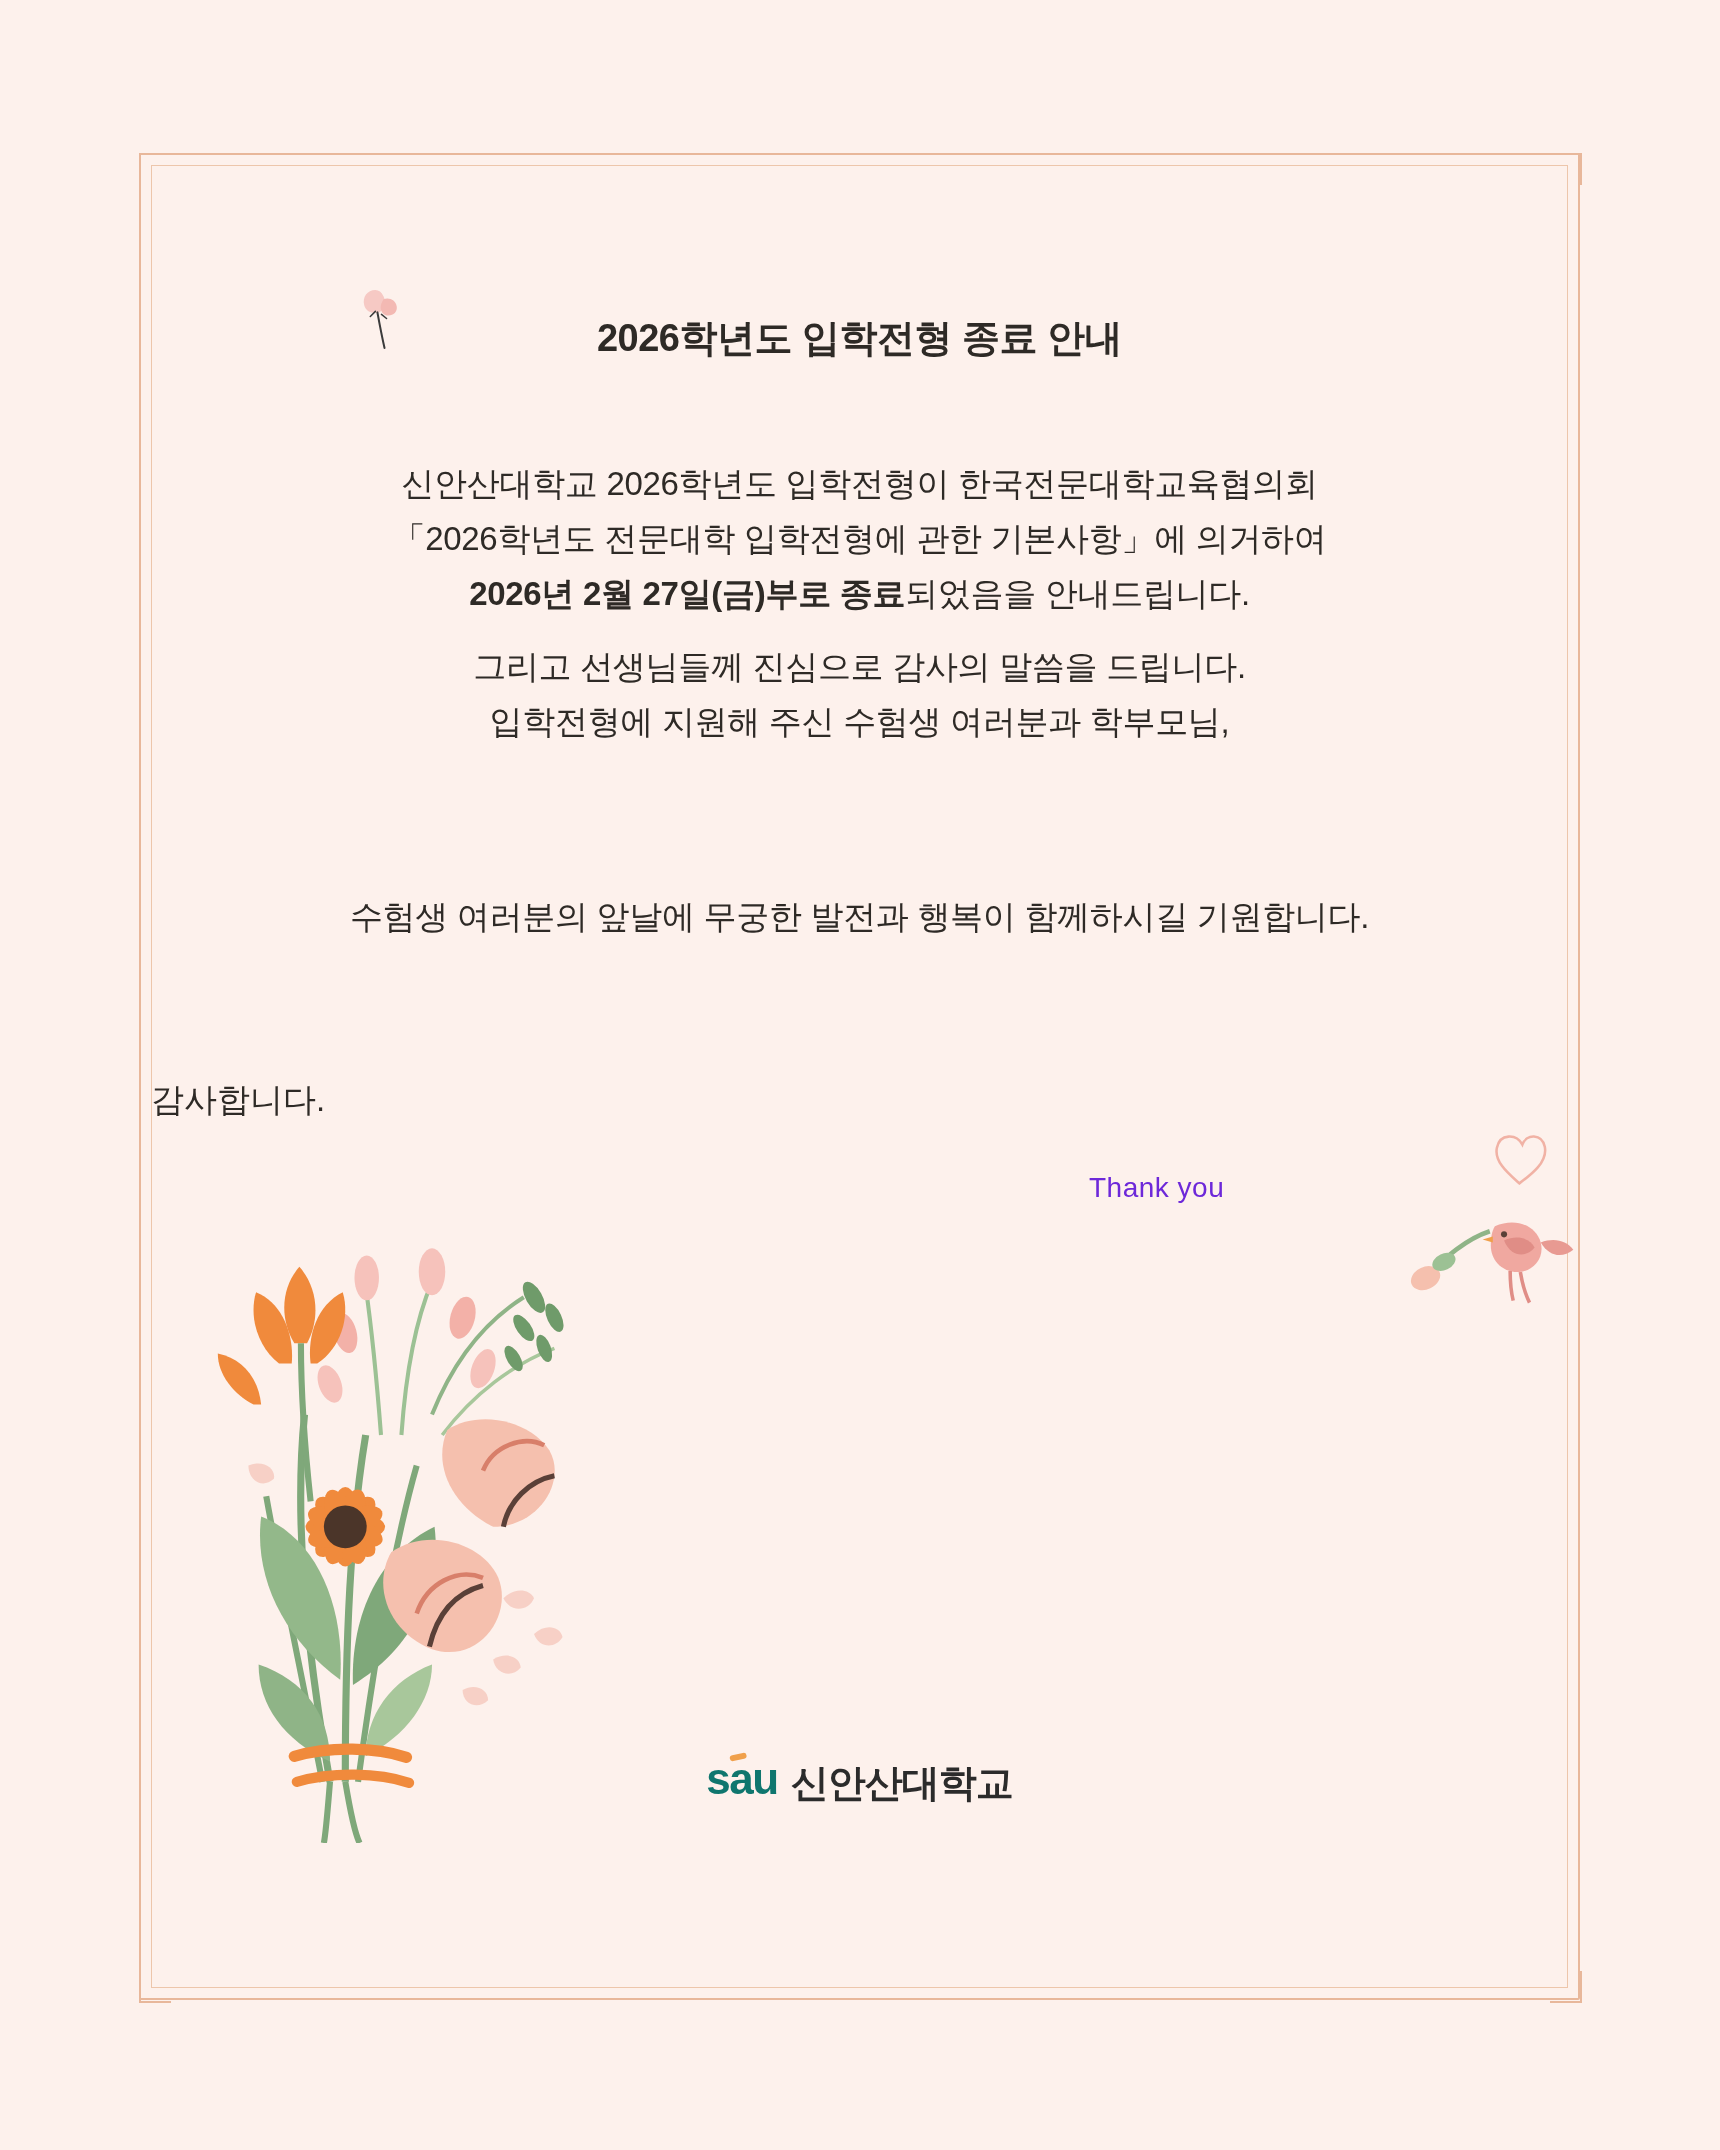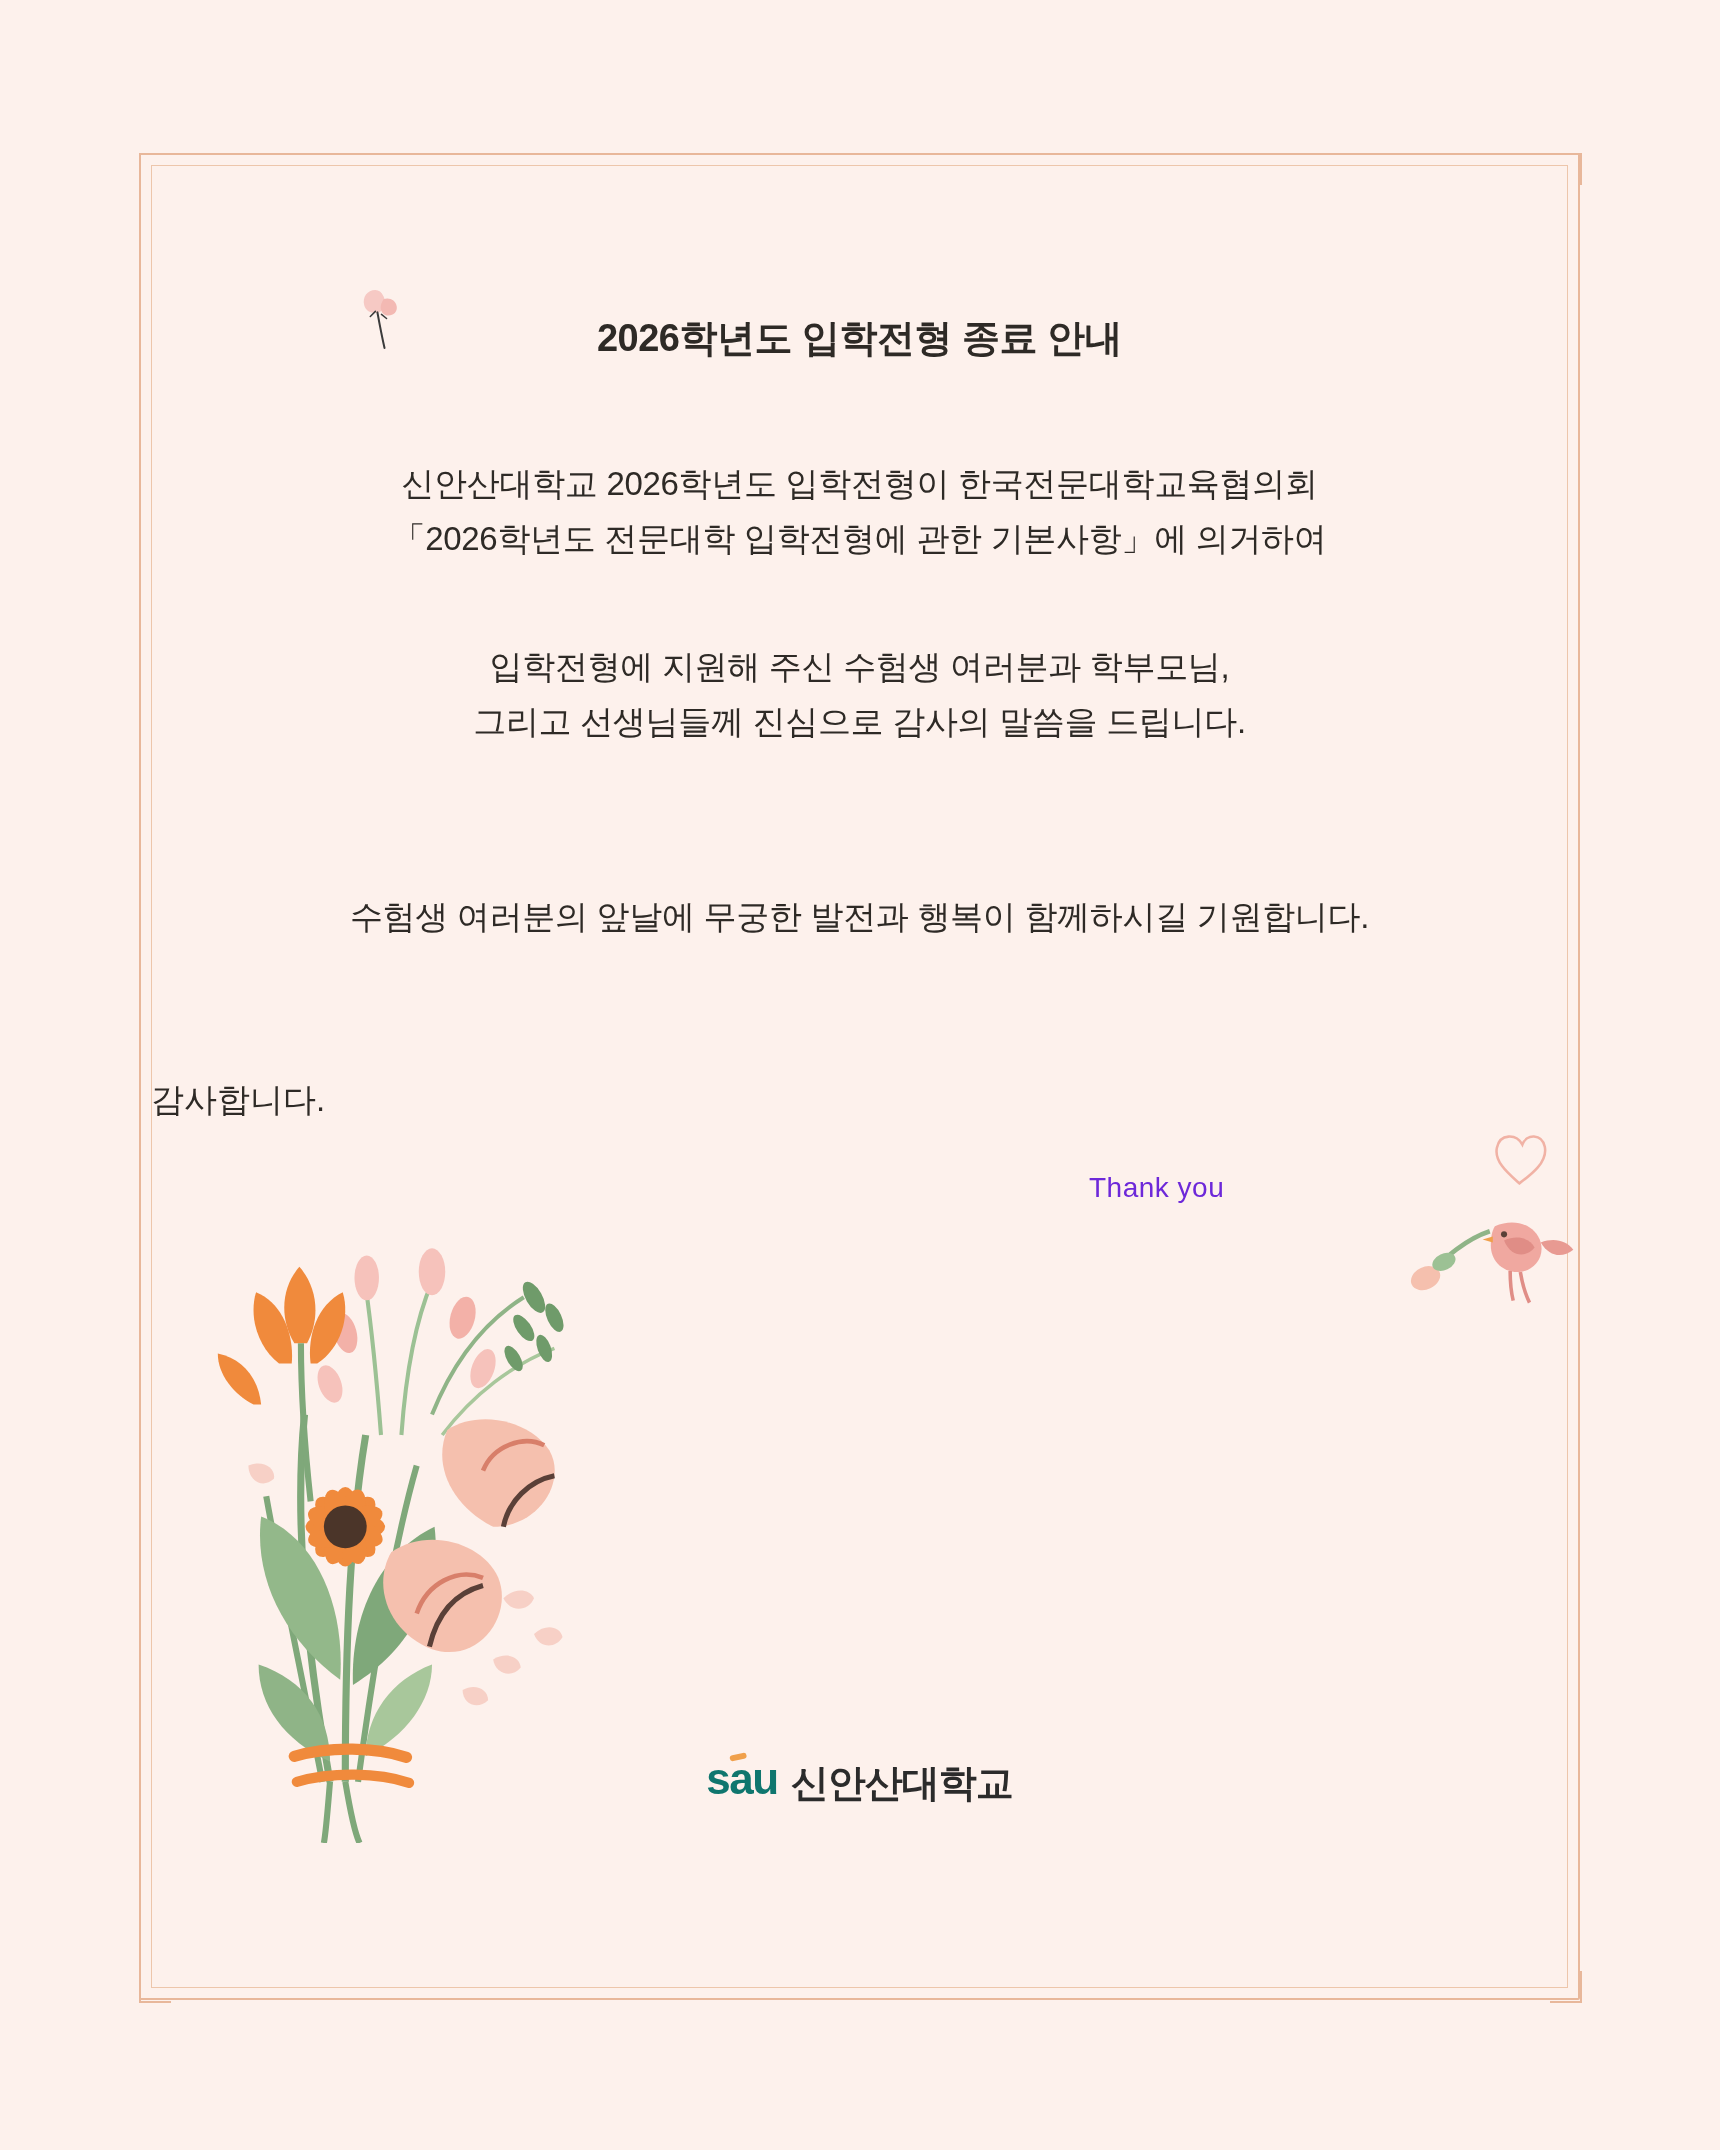--- a/index.html
+++ b/index.html
@@ -172,25 +172,26 @@
     <path d="M44 52 C48 74 52 96 58 122" stroke="#3b3b3b" stroke-width="4" fill="none" stroke-linecap="round"></path>
     <path d="M40 50 L30 60" stroke="#3b3b3b" stroke-width="3" stroke-linecap="round"></path>
     <path d="M52 56 L62 64" stroke="#3b3b3b" stroke-width="3" stroke-linecap="round"></path>
   </svg>
 
   <div class="title">2026학년도 입학전형 종료 안내</div>
 
   <div class="para" id="p1">
     <span class="ln">신안산대학교 2026학년도 입학전형이 한국전문대학교육협의회</span>
     <span class="ln">「2026학년도 전문대학 입학전형에 관한 기본사항」에 의거하여</span>
+    <span class="ln"><b>2026년 2월 27일(금)부로 종료</b><span>되었음을 안내드립니다.</span></span>
   </div>
 
   <div class="para" id="p2">
+    <span class="ln">그리고 선생님들께 진심으로 감사의 말씀을 드립니다.</span>
     <span class="ln">입학전형에 지원해 주신 수험생 여러분과 학부모님,</span>
-    <span class="ln">그리고 선생님들께 진심으로 감사의 말씀을 드립니다.</span>
   </div>
 
   <div class="para" id="p4">
     <span class="ln">수험생 여러분의 앞날에 무궁한 발전과 행복이 함께하시길 기원합니다.</span>
   </div>
 
   <div class="thanks-line">감사합니다.</div>
 
   <div class="thankyou-en">Thank you</div>
 

